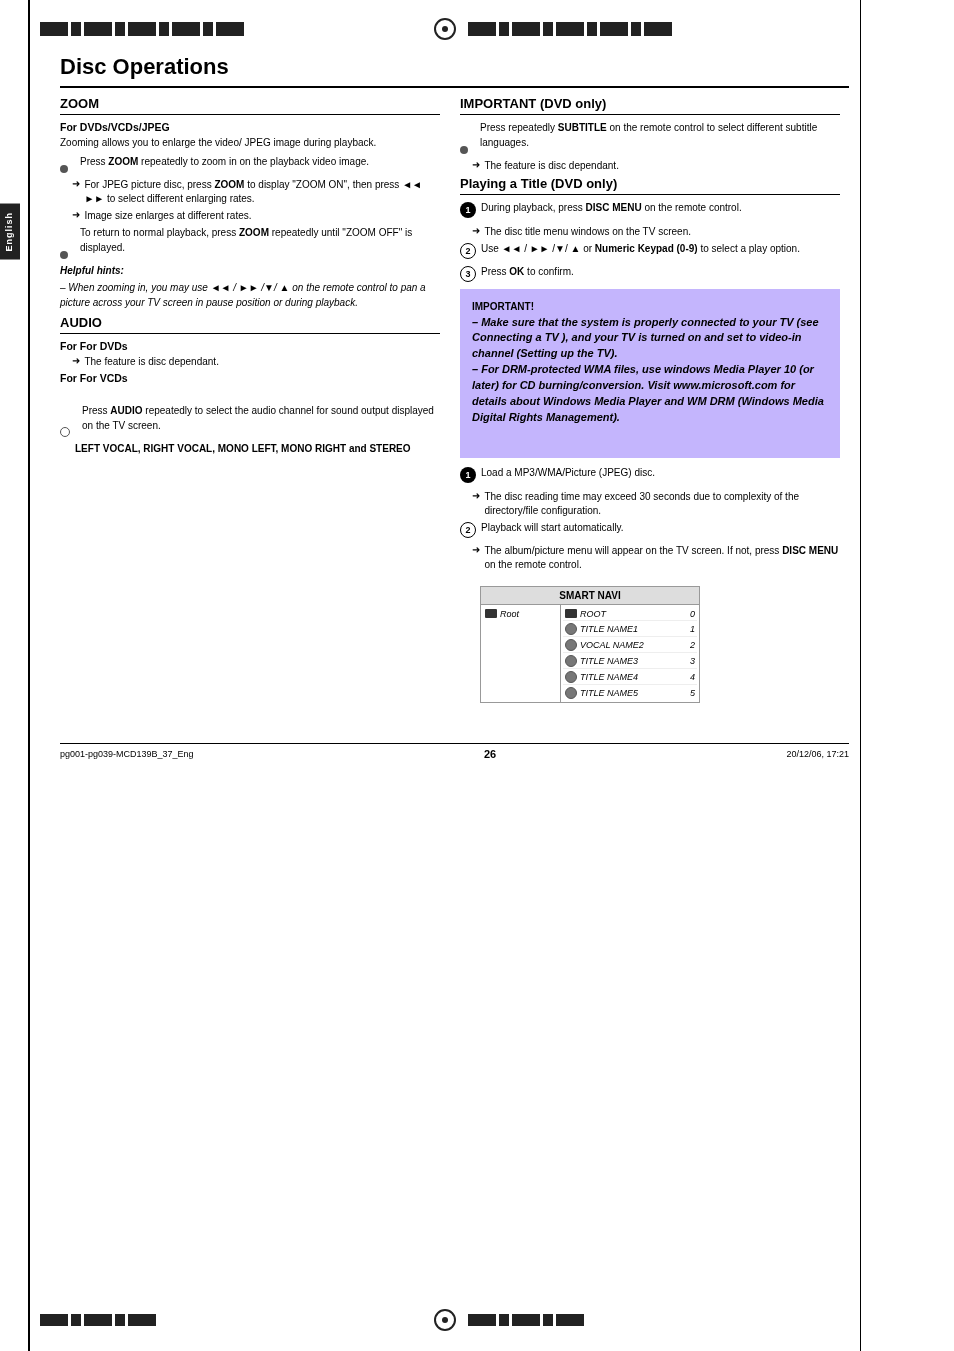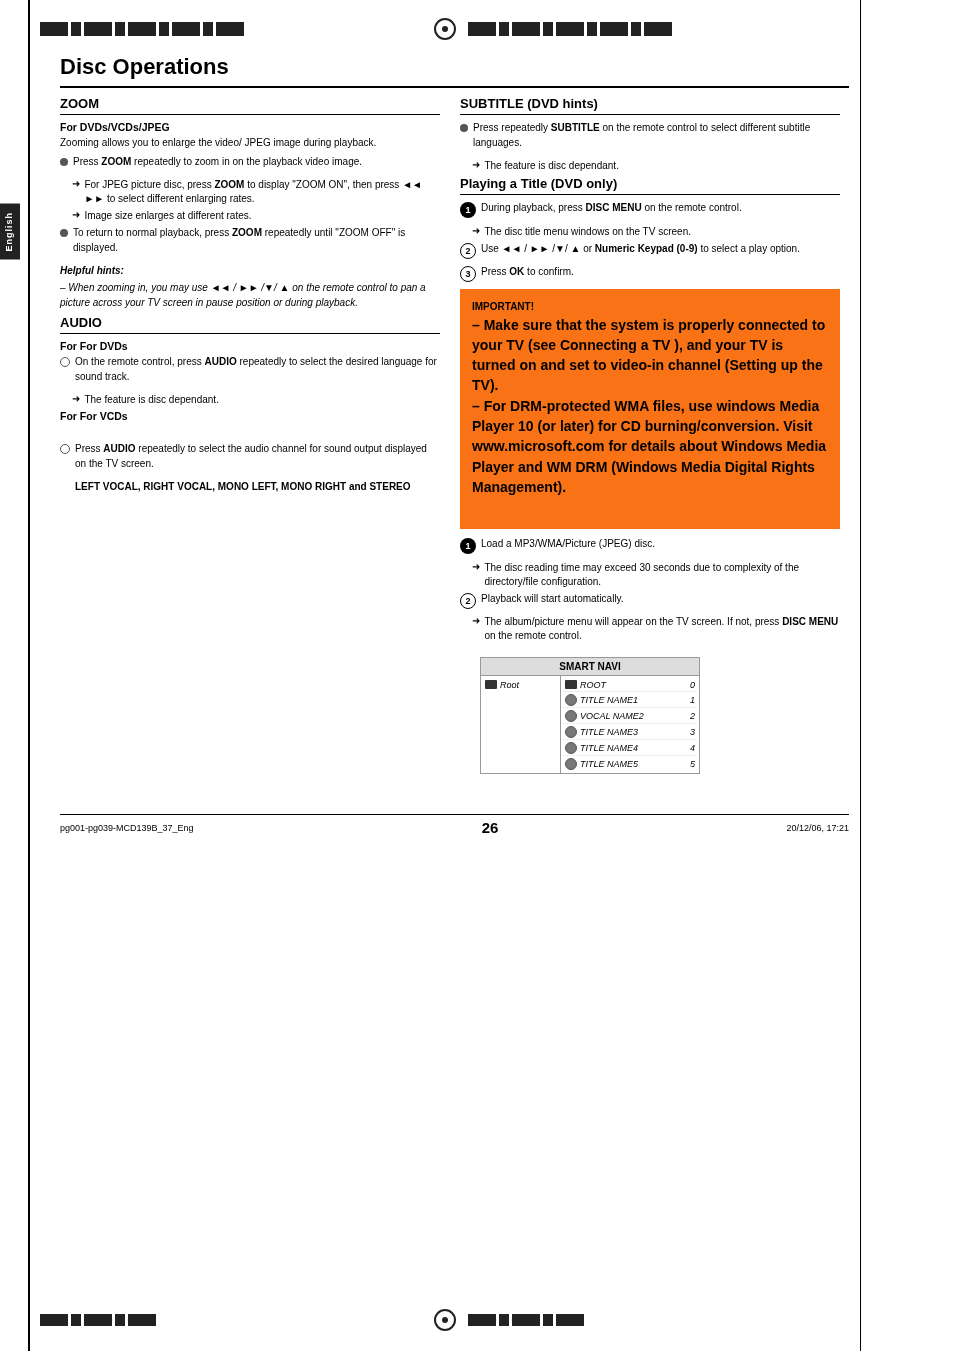--- a/index.html
+++ b/index.html
@@ -133,23 +133,23 @@
     }
 
     .body-text {
       font-size: 10px;
       line-height: 1.45;
       margin-bottom: 4px;
     }
 
     .bullet-item {
       display: flex;
-      align-items: flex-start;
+      align-items: flex-end;
       margin-bottom: 5px;
-      gap: 5px;
+      gap: 12px;
     }
 
     .bullet-dot {
       width: 8px;
       height: 8px;
       background: #555;
       border-radius: 50%;
       flex-shrink: 0;
       margin-top: 3px;
     }
@@ -314,21 +314,21 @@
     .bottom-line {
       border-top: 1.5px solid #000;
       display: flex;
       justify-content: space-between;
       align-items: center;
       padding-top: 4px;
       font-size: 9px;
     }
 
     .page-number {
-      font-size: 15px;
+      font-size: 11px;
       font-weight: bold;
     }
 
     
     .left-border-line {
       position: absolute;
       left: 28px;
       top: 0;
       bottom: 0;
       width: 1.5px;
@@ -338,36 +338,37 @@
     .right-border-line {
       position: absolute;
       right: 28px;
       top: 0;
       bottom: 0;
       width: 1.5px;
       background: #000;
     }
 
     .important-block {
-      background: #f97316;
+      background: #c4b5fd;
       border: none;
       padding: 12px;
       margin-bottom: 8px;
     }
 
     .important-label {
       font-weight: bold;
       font-size: 10px;
       margin-bottom: 3px;
     }
 
     .important-text {
-      font-size: 14px;
+      font-size: 11px;
       line-height: 1.45;
       font-weight: bold;
+      font-style: italic;
     }
 
     .spacer { margin-bottom: 20px; }
   </style>
 </head>
 <body>
 
 <div class="page-wrapper">
 
   <div class="left-border-line"></div>
@@ -447,26 +448,20 @@
           <div class="italic-hint">
             – When zooming in, you may use ◄◄ / ►► /▼/ ▲ on the remote control to pan a picture across your TV screen in pause position or during playback.
           </div>
         </div>
 
         <div>
           <div class="section-title">AUDIO</div>
 
           <div class="sub-label">For <span class="bold">For DVDs</span></div>
 
-          <div class="bullet-item">
-            <div class="bullet-dot-outline"></div>
-            <div class="body-text">
-              On the remote control, press <span class="bold">AUDIO</span> repeatedly to select the desired language for sound track.
-            </div>
-          </div>
 
           <div class="arrow-note">
             <span class="arrow-sym">➜</span>
             <div class="arrow-text">The feature is disc dependant.</div>
           </div>
 
           <div class="sub-label spacer">For <span class="bold">For VCDs</span></div>
 
           <div class="bullet-item">
             <div class="bullet-dot-outline"></div>
@@ -476,21 +471,21 @@
           </div>
 
           <div class="body-text" style="margin-left:15px; font-weight:bold;">LEFT VOCAL, RIGHT VOCAL, MONO LEFT, MONO RIGHT and STEREO</div>
         </div>
 
       </div>
 
       <div class="col-right">
 
         <div>
-          <div class="section-title">SUBTITLE (DVD hints)</div>
+          <div class="section-title">IMPORTANT (DVD only)</div>
 
           <div class="bullet-item">
             <div class="bullet-dot"></div>
             <div class="body-text">
               Press repeatedly <span class="bold">SUBTITLE</span> on the remote control to select different subtitle languages.
             </div>
           </div>
 
           <div class="arrow-note">
             <span class="arrow-sym">➜</span>

